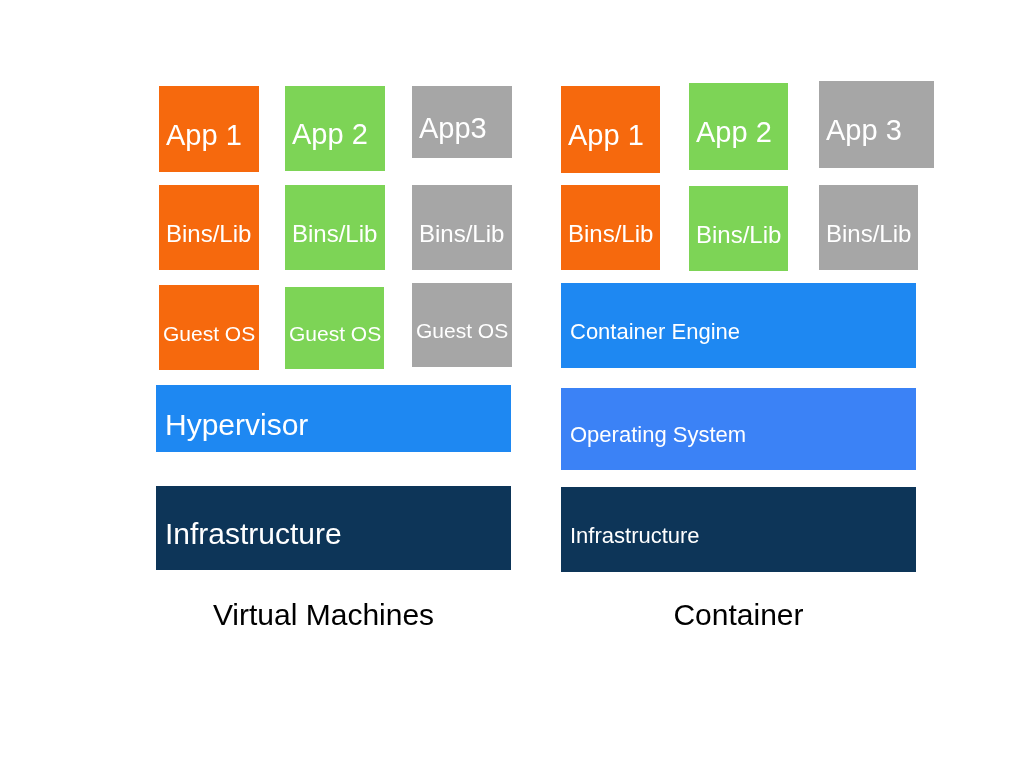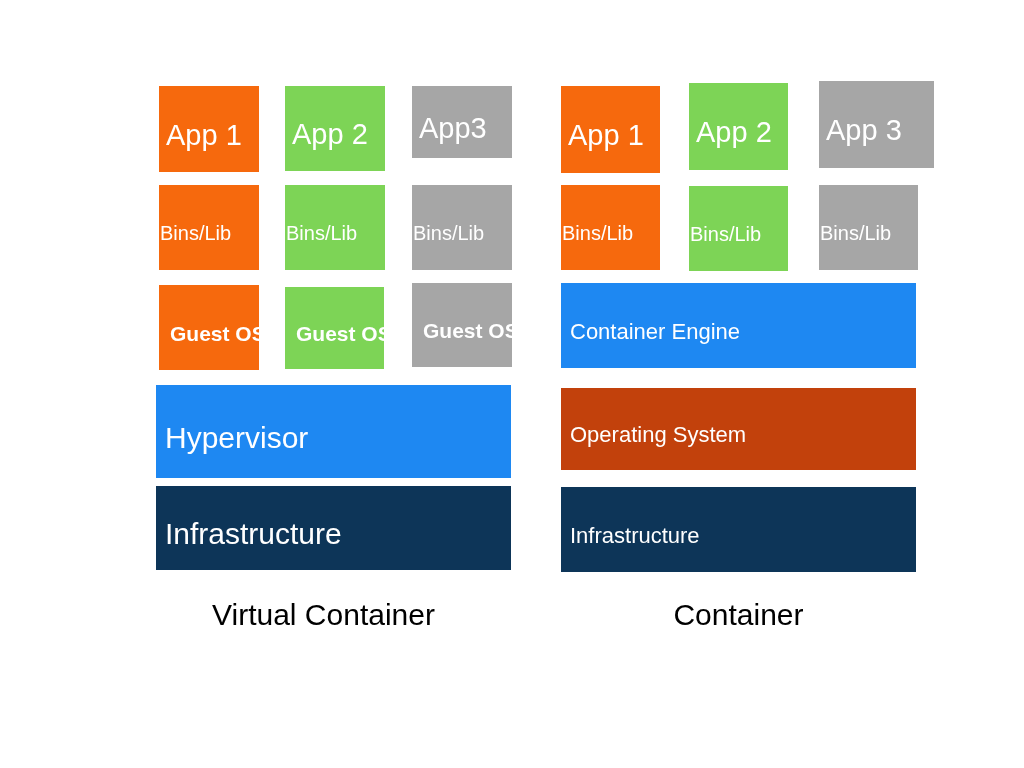--- a/index.html
+++ b/index.html
@@ -25,27 +25,26 @@
   .box .t {
     display: block;
     white-space: nowrap;
     margin-top: 12px;
   }
   .app-box {
     font-size: 29px;
     padding-left: 7px;
   }
   .bins-box {
-    font-size: 20px;
-    padding-left: 1px;
+    font-size: 24px;
+    padding-left: 7px;
   }
   .guest-box {
     font-size: 21px;
-    padding-left: 11px;
-    font-weight: bold;
+    padding-left: 4px;
   }
   .layer-box {
     padding-left: 9px;
   }
   .layer-left {
     font-size: 30px;
   }
   .layer-right {
     font-size: 22px;
   }
@@ -87,29 +86,29 @@
     <div class="box app-box" style="left: 412px; top: 86px; width: 100px; height: 72px; background-color: rgb(166, 166, 166);">
       <span class="t">App3</span>
     </div>
     <div class="box bins-box" style="left: 412px; top: 185px; width: 100px; height: 85px; background-color: rgb(166, 166, 166);">
       <span class="t">Bins/Lib</span>
     </div>
     <div class="box guest-box" style="left: 412px; top: 283px; width: 100px; height: 84px; background-color: rgb(166, 166, 166);">
       <span class="t">Guest OS</span>
     </div>
 
-    <div class="box layer-box layer-left" style="left: 156px; top: 385px; width: 355px; height: 93px; background-color: rgb(30, 136, 242);">
+    <div class="box layer-box layer-left" style="left: 156px; top: 385px; width: 355px; height: 67px; background-color: rgb(30, 136, 242);">
       <span class="t">Hypervisor</span>
     </div>
 
     <div class="box layer-box layer-left" style="left: 156px; top: 486px; width: 355px; height: 84px; background-color: rgb(13, 53, 88);">
       <span class="t">Infrastructure</span>
     </div>
 
-    <div class="caption" style="left:146px; top:597px; width:355px">Virtual Container</div>
+    <div class="caption" style="left:146px; top:597px; width:355px">Virtual Machines</div>
   </div>
 
   <div>
 
     <div class="box app-box" style="left: 561px; top: 86px; width: 99px; height: 87px; background-color: rgb(246, 105, 13);">
       <span class="t">App 1</span>
     </div>
     <div class="box bins-box" style="left: 561px; top: 185px; width: 99px; height: 85px; background-color: rgb(246, 105, 13);">
       <span class="t">Bins/Lib</span>
     </div>
@@ -125,21 +124,21 @@
       <span class="t">App 3</span>
     </div>
     <div class="box bins-box" style="left: 819px; top: 185px; width: 99px; height: 85px; background-color: rgb(166, 166, 166);">
       <span class="t">Bins/Lib</span>
     </div>
 
     <div class="box layer-box layer-right" style="left: 561px; top: 283px; width: 355px; height: 85px; background-color: rgb(30, 136, 242);">
       <span class="t">Container Engine</span>
     </div>
 
-    <div class="box layer-box layer-right" style="left: 561px; top: 388px; width: 355px; height: 82px; background-color: #c2410c;">
+    <div class="box layer-box layer-right" style="left: 561px; top: 388px; width: 355px; height: 82px; background-color: #3b82f6;">
       <span class="t">Operating System</span>
     </div>
 
     <div class="box layer-box layer-right" style="left: 561px; top: 487px; width: 355px; height: 85px; background-color: rgb(13, 53, 88);">
       <span class="t">Infrastructure</span>
     </div>
 
     <div class="caption" style="left:561px; top:597px; width:355px">Container</div>
   </div>
 

